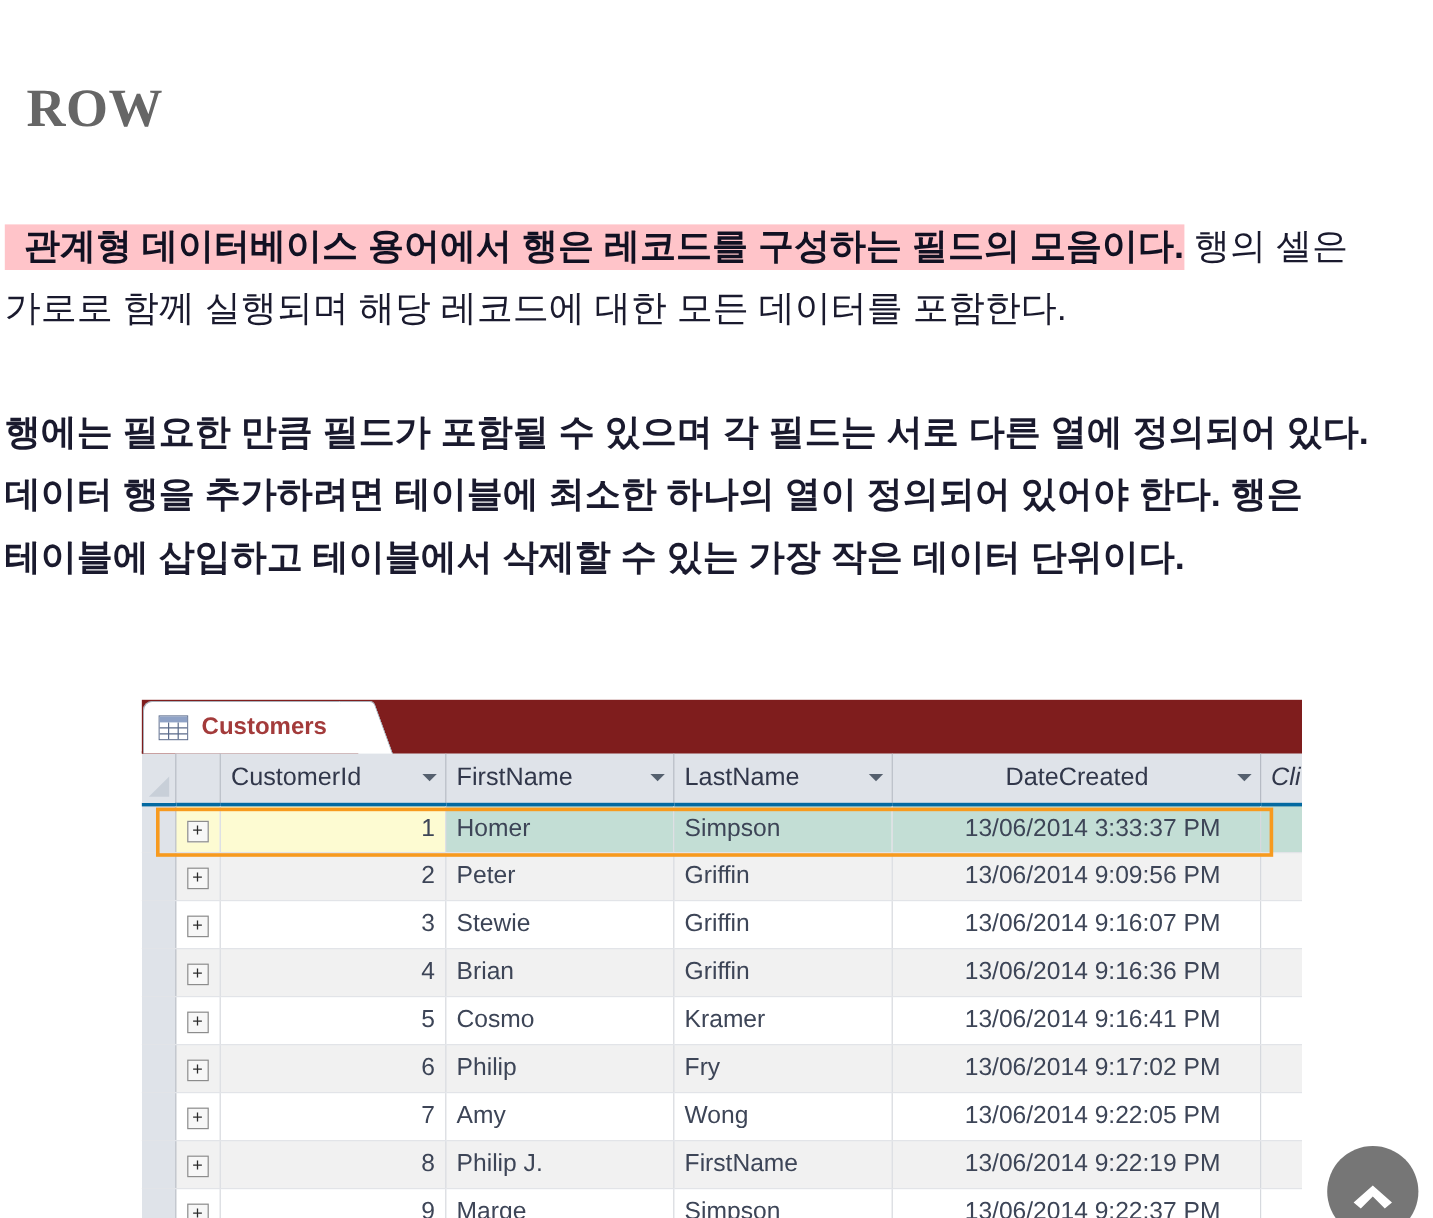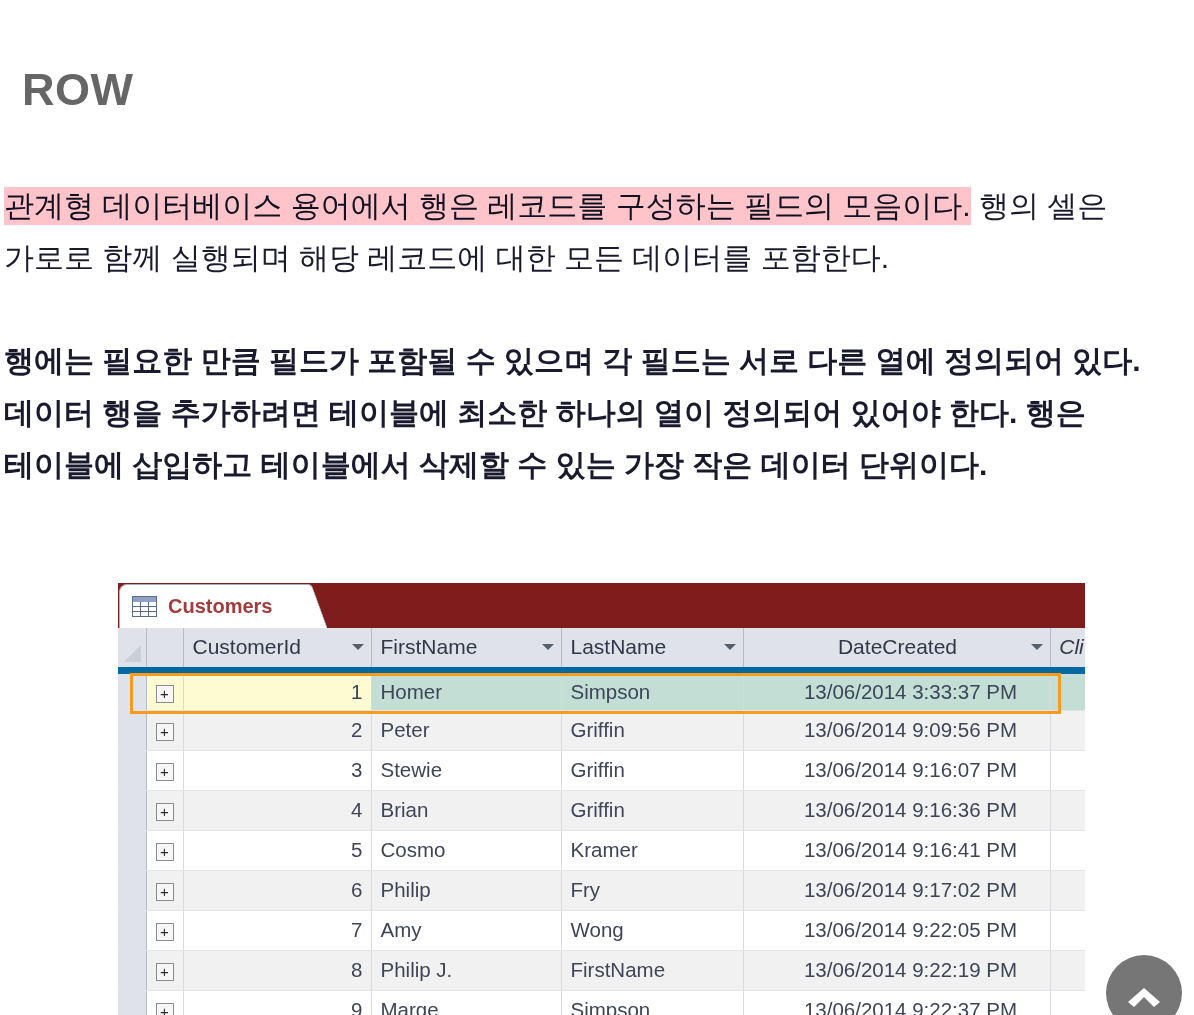--- a/index.html
+++ b/index.html
@@ -24,42 +24,43 @@
   .page-title {
     position: absolute;
     left: 22px;
     top: 62px;
     margin: 0;
     font-size: 45px;
     line-height: 56px;
     font-weight: bold;
     color: #666666;
     letter-spacing: 0.5px;
+    font-family: Liberation Serif, serif;
   }
 
   
   .para {
     position: absolute;
     left: 4px;
     width: 1165px;
     margin: 0;
     font-size: 30px;
     line-height: 52px;
     color: #1a1a2e;
     font-weight: 400;
     word-break: keep-all;
   }
   .para-1 { top: 180px; }
   .para-2 { top: 335px; font-weight: bold; }
 
   .hl {
     background: #ffc4c9;
-    font-weight: normal;
+    font-weight: bold;
     color: #111122;
-    padding: 2px 0 3px 0;
+    padding: 2px 0 3px 16px;
     box-decoration-break: clone;
     -webkit-box-decoration-break: clone;
   }
 
   
   #access-shot {
     position: absolute;
     left: 118px;
     top: 583px;
     width: 967px;
@@ -135,21 +136,21 @@
   .col-id     { width: 188px; }
   .col-first  { width: 190px; }
   .col-last   { width: 182px; }
   .col-date   { width: 307px; }
   .col-cli    { width: 35px; }
 
   thead th {
     height: 42px;
     background: #dfe3e9;
     border-right: 1px solid #b6bbc4;
-    border-bottom: 7px solid #0369a1;
+    border-bottom: 3px solid #0369a1;
     color: #31374a;
     font-weight: normal;
     font-size: 21px;
     vertical-align: middle;
   }
   thead th.h-corner {
     background: #dfe3e9;
     border-right: 1px solid #b6bbc4;
     position: relative;
   }

